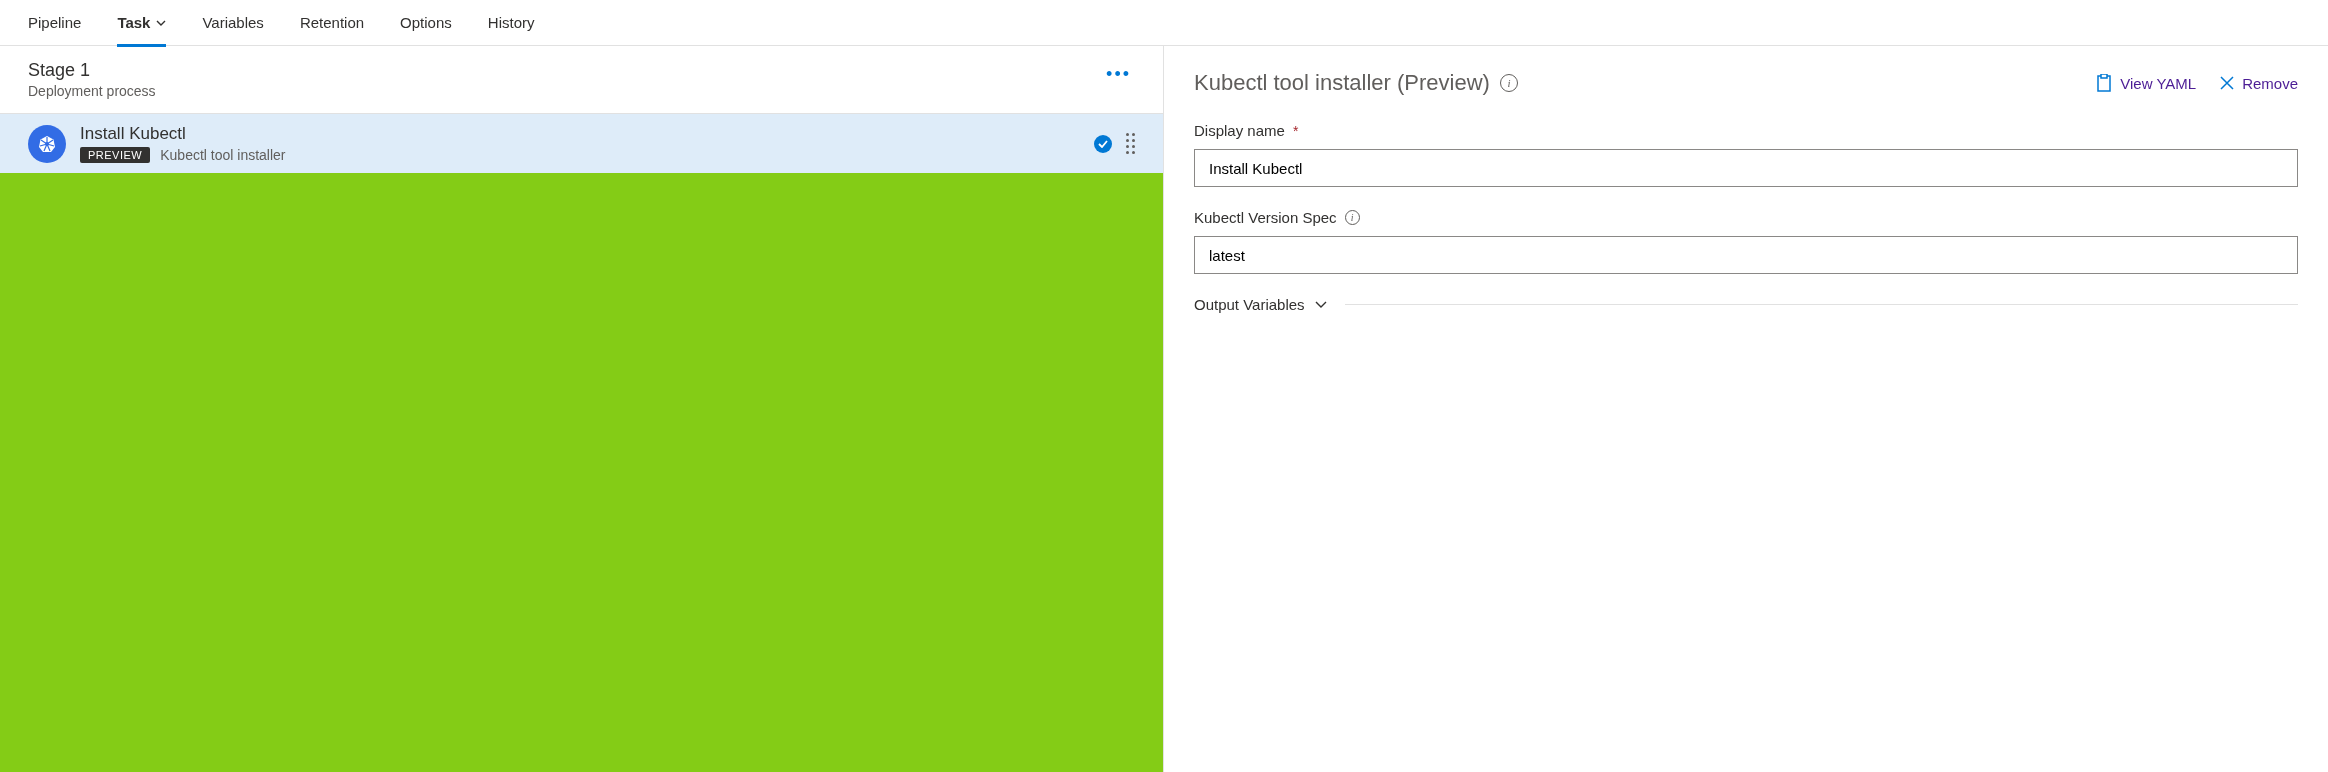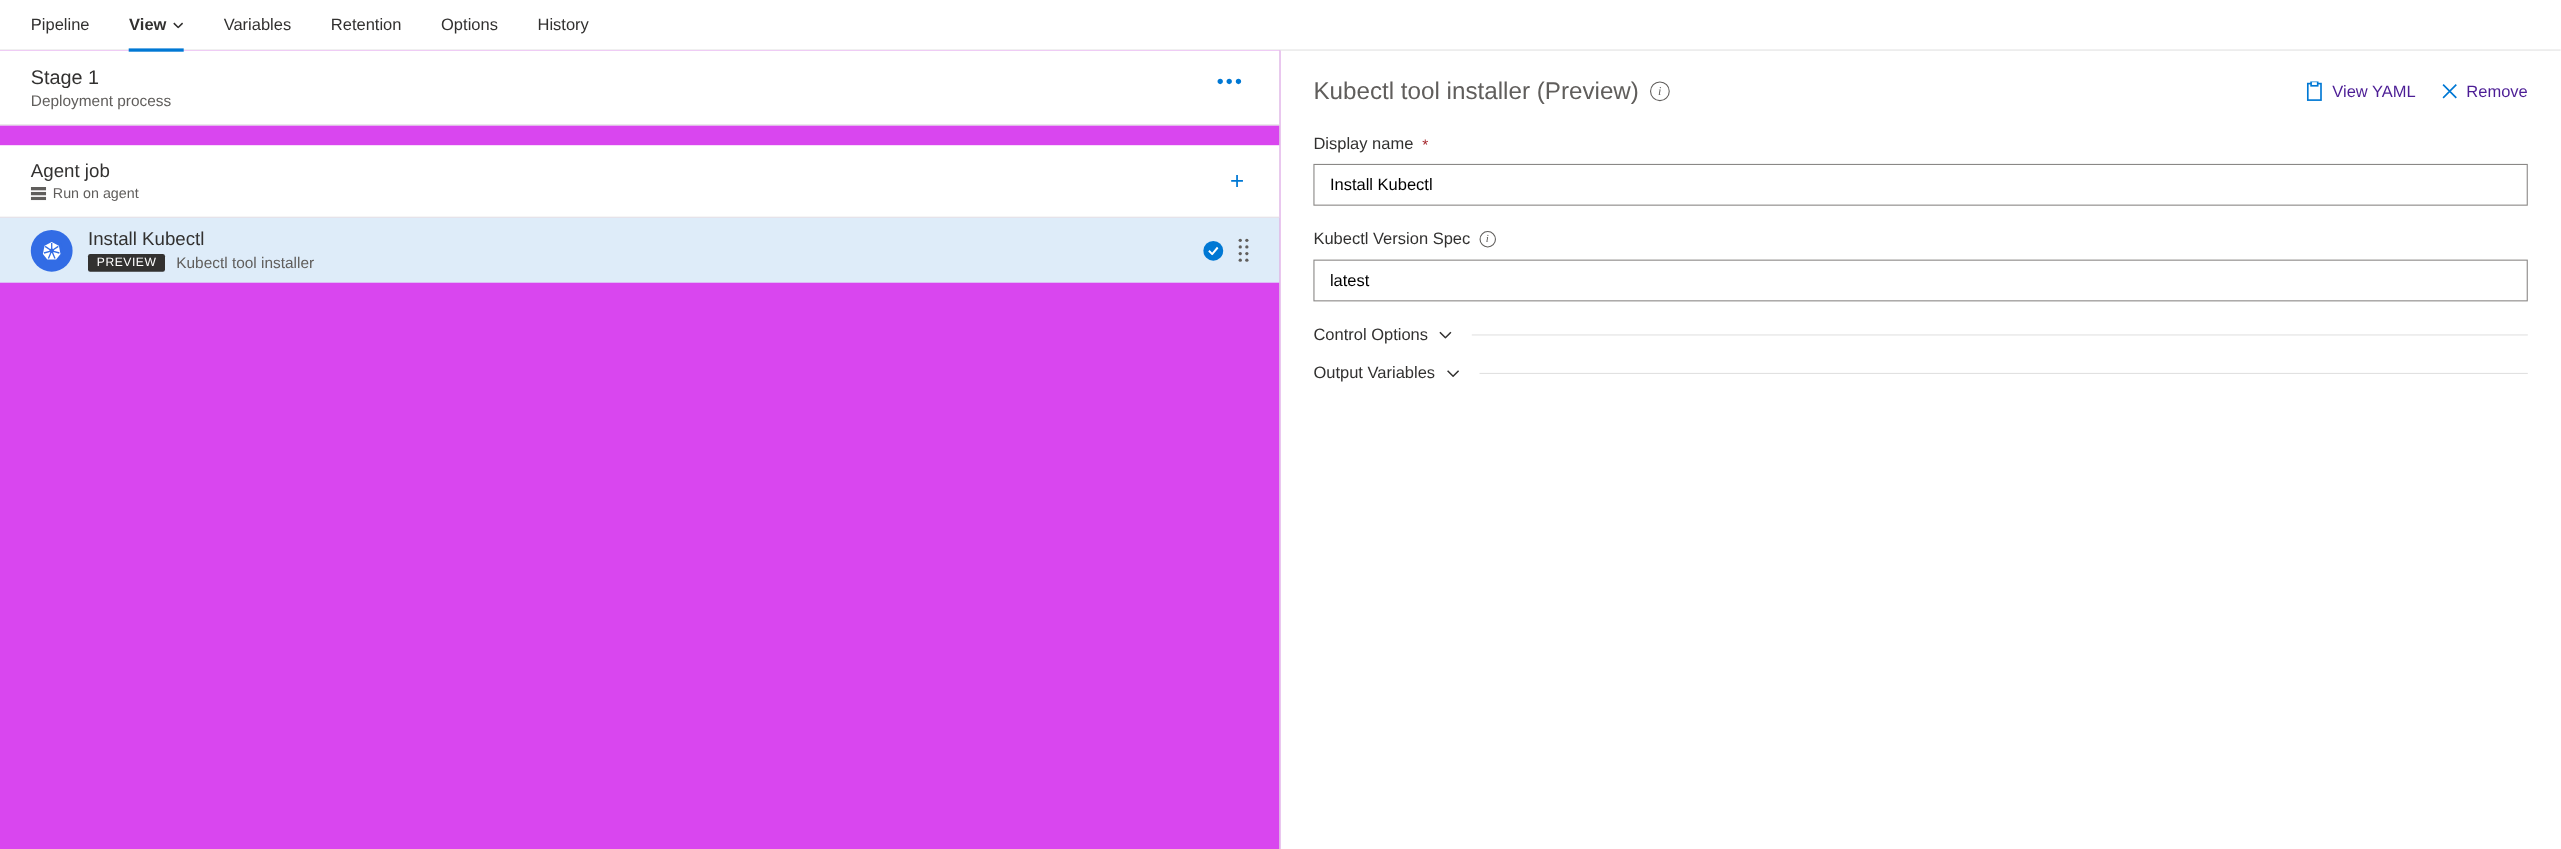--- a/index.html
+++ b/index.html
@@ -46,21 +46,21 @@
       margin-left: 6px;
       display: inline-flex;
       align-items: center;
     }
     .main-container {
       display: flex;
       height: calc(100vh - 46px);
     }
     .left-panel {
       width: 50%;
-      background: #d946ef;
+      background: #84cc16;
       border-right: 1px solid #e1e1e1;
     }
     .right-panel {
       width: 50%;
       padding: 24px 30px;
       overflow: auto;
     }
     .stage-header {
       background: #fff;
       padding: 14px 28px;
@@ -287,21 +287,21 @@
     svg {
       display: block;
     }
   </style>
 </head>
 <body>
 
 <div class="tabs-bar">
   <div class="tab">Pipeline</div>
   <div class="tab active">
-    <span>View</span>
+    <span>Task</span>
     <span class="tab-dropdown-icon">
       <svg width="10" height="6" viewBox="0 0 10 6">
           <path d="M1 1 L5 5 L9 1" stroke="#323130" stroke-width="1.4" fill="none"></path>
         </svg>
     </span>
   </div>
   <div class="tab">Variables</div>
   <div class="tab">Retention</div>
   <div class="tab">Options</div>
   <div class="tab">History</div>
@@ -311,36 +311,20 @@
 
   <div class="left-panel">
     <div class="stage-header">
       <div>
         <div class="stage-title">Stage 1</div>
         <div class="stage-subtitle">Deployment process</div>
       </div>
       <div class="more-button">•••</div>
     </div>
 
-    <div class="agent-job">
-      <div>
-        <div class="agent-job-title">Agent job</div>
-        <div class="agent-job-subtitle">
-          <span class="agent-icon">
-            <svg width="14" height="12" viewBox="0 0 14 12">
-                <rect x="0" y="0" width="14" height="3" fill="#605e5c"></rect>
-                <rect x="0" y="4.5" width="14" height="3" fill="#605e5c"></rect>
-                <rect x="0" y="9" width="14" height="3" fill="#605e5c"></rect>
-              </svg>
-          </span>
-          <span>Run on agent</span>
-        </div>
-      </div>
-      <div class="add-button">+</div>
-    </div>
 
     <div class="task-row">
       <div class="task-icon">
         <svg width="26" height="26" viewBox="0 0 26 26">
           <polygon points="13,2 22,7 24,17 18,24 8,24 2,17 4,7" fill="#326ce5"></polygon>
           <polygon points="13,5 19.5,8.5 21,16 17,21 9,21 5,16 6.5,8.5" fill="#fff"></polygon>
           <circle cx="13" cy="13" r="2" fill="#326ce5"></circle>
           <line x1="13" y1="13" x2="13" y2="6" stroke="#326ce5" stroke-width="1.2"></line>
           <line x1="13" y1="13" x2="19" y2="9" stroke="#326ce5" stroke-width="1.2"></line>
           <line x1="13" y1="13" x2="20" y2="15" stroke="#326ce5" stroke-width="1.2"></line>
@@ -415,28 +399,20 @@
     </div>
 
     <div class="field-group">
       <div class="field-label-row">
         <span class="form-label">Kubectl Version Spec</span>
         <span class="info-icon" style="width:15px;height:15px;font-size:10px;">i</span>
       </div>
       <input class="text-input" type="text" value="latest" style="">
     </div>
 
-    <div class="collapse-section">
-      <span>Control Options</span>
-      <span>
-        <svg width="12" height="7" viewBox="0 0 12 7">
-            <path d="M1 1 L6 6 L11 1" stroke="#323130" stroke-width="1.4" fill="none"></path>
-          </svg>
-      </span>
-    </div>
 
     <div class="collapse-section">
       <span>Output Variables</span>
       <span>
         <svg width="12" height="7" viewBox="0 0 12 7">
             <path d="M1 1 L6 6 L11 1" stroke="#323130" stroke-width="1.4" fill="none"></path>
           </svg>
       </span>
     </div>
 

